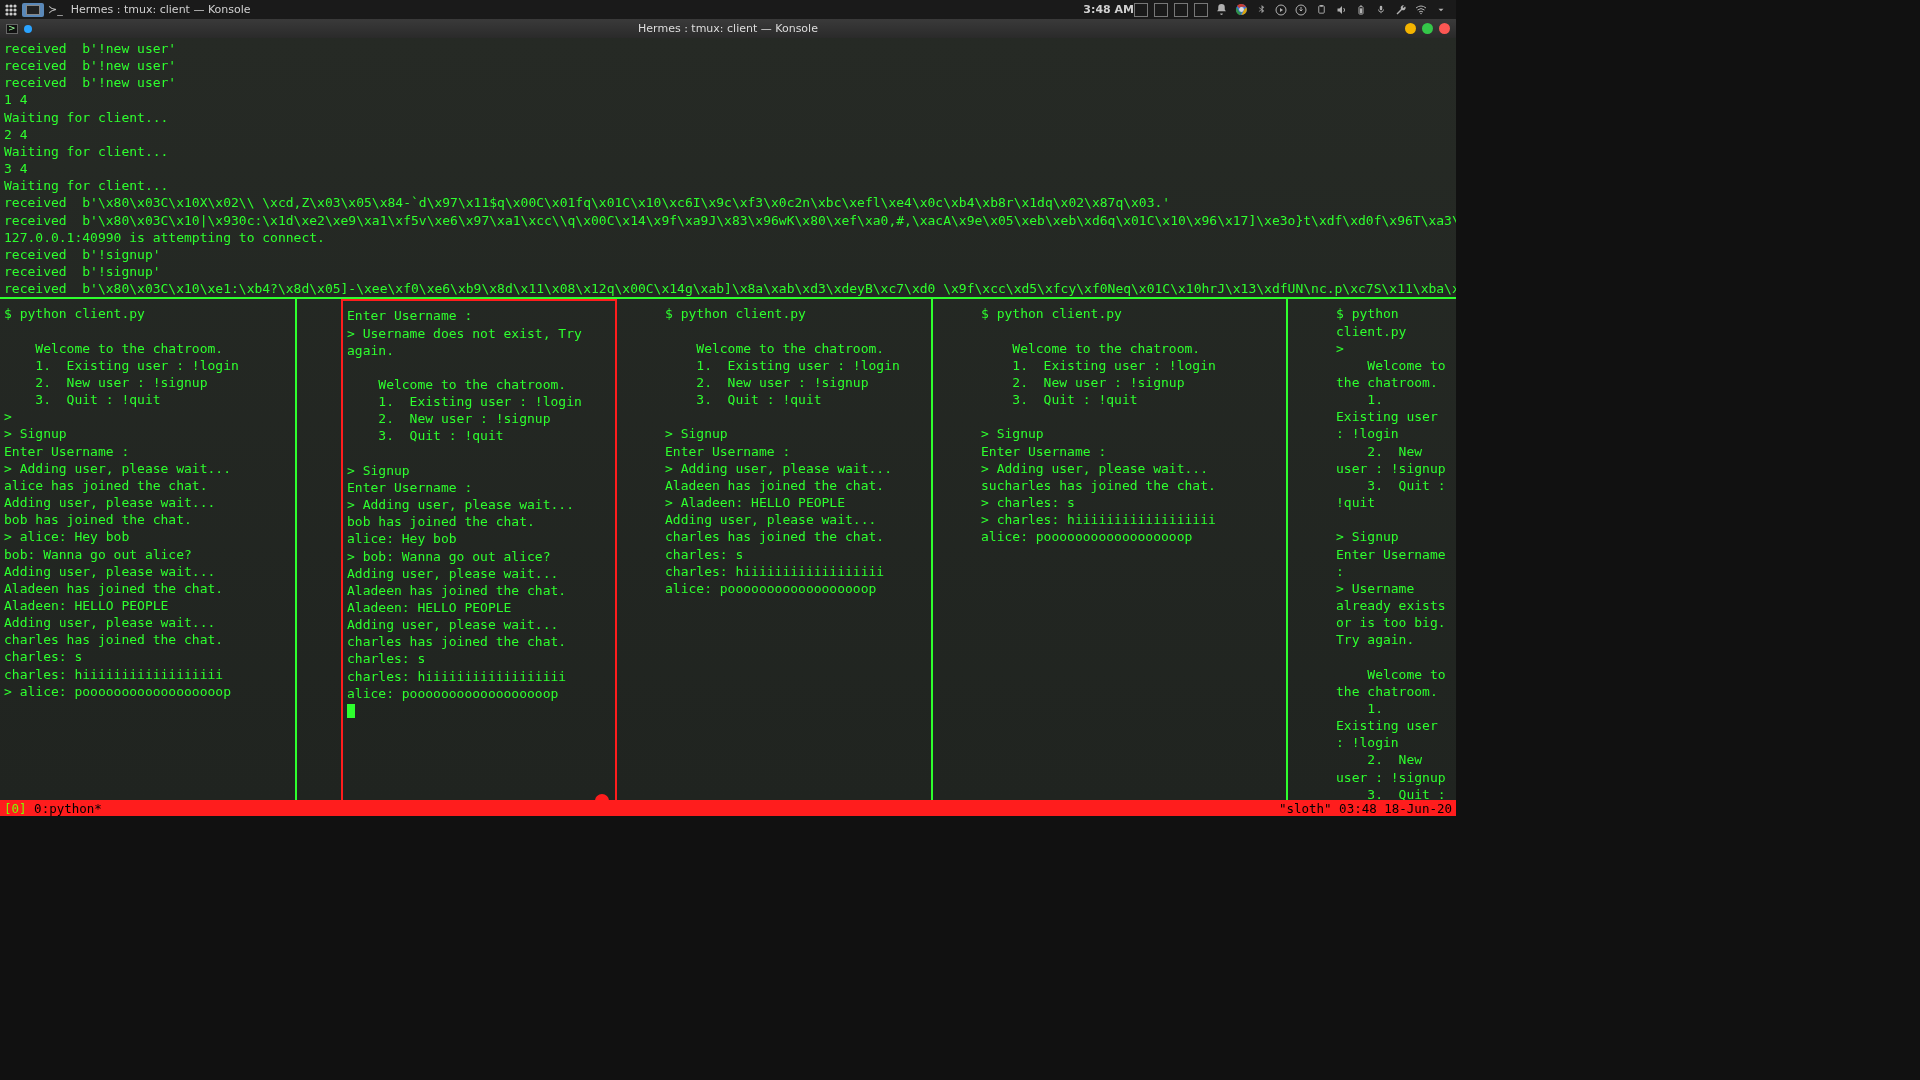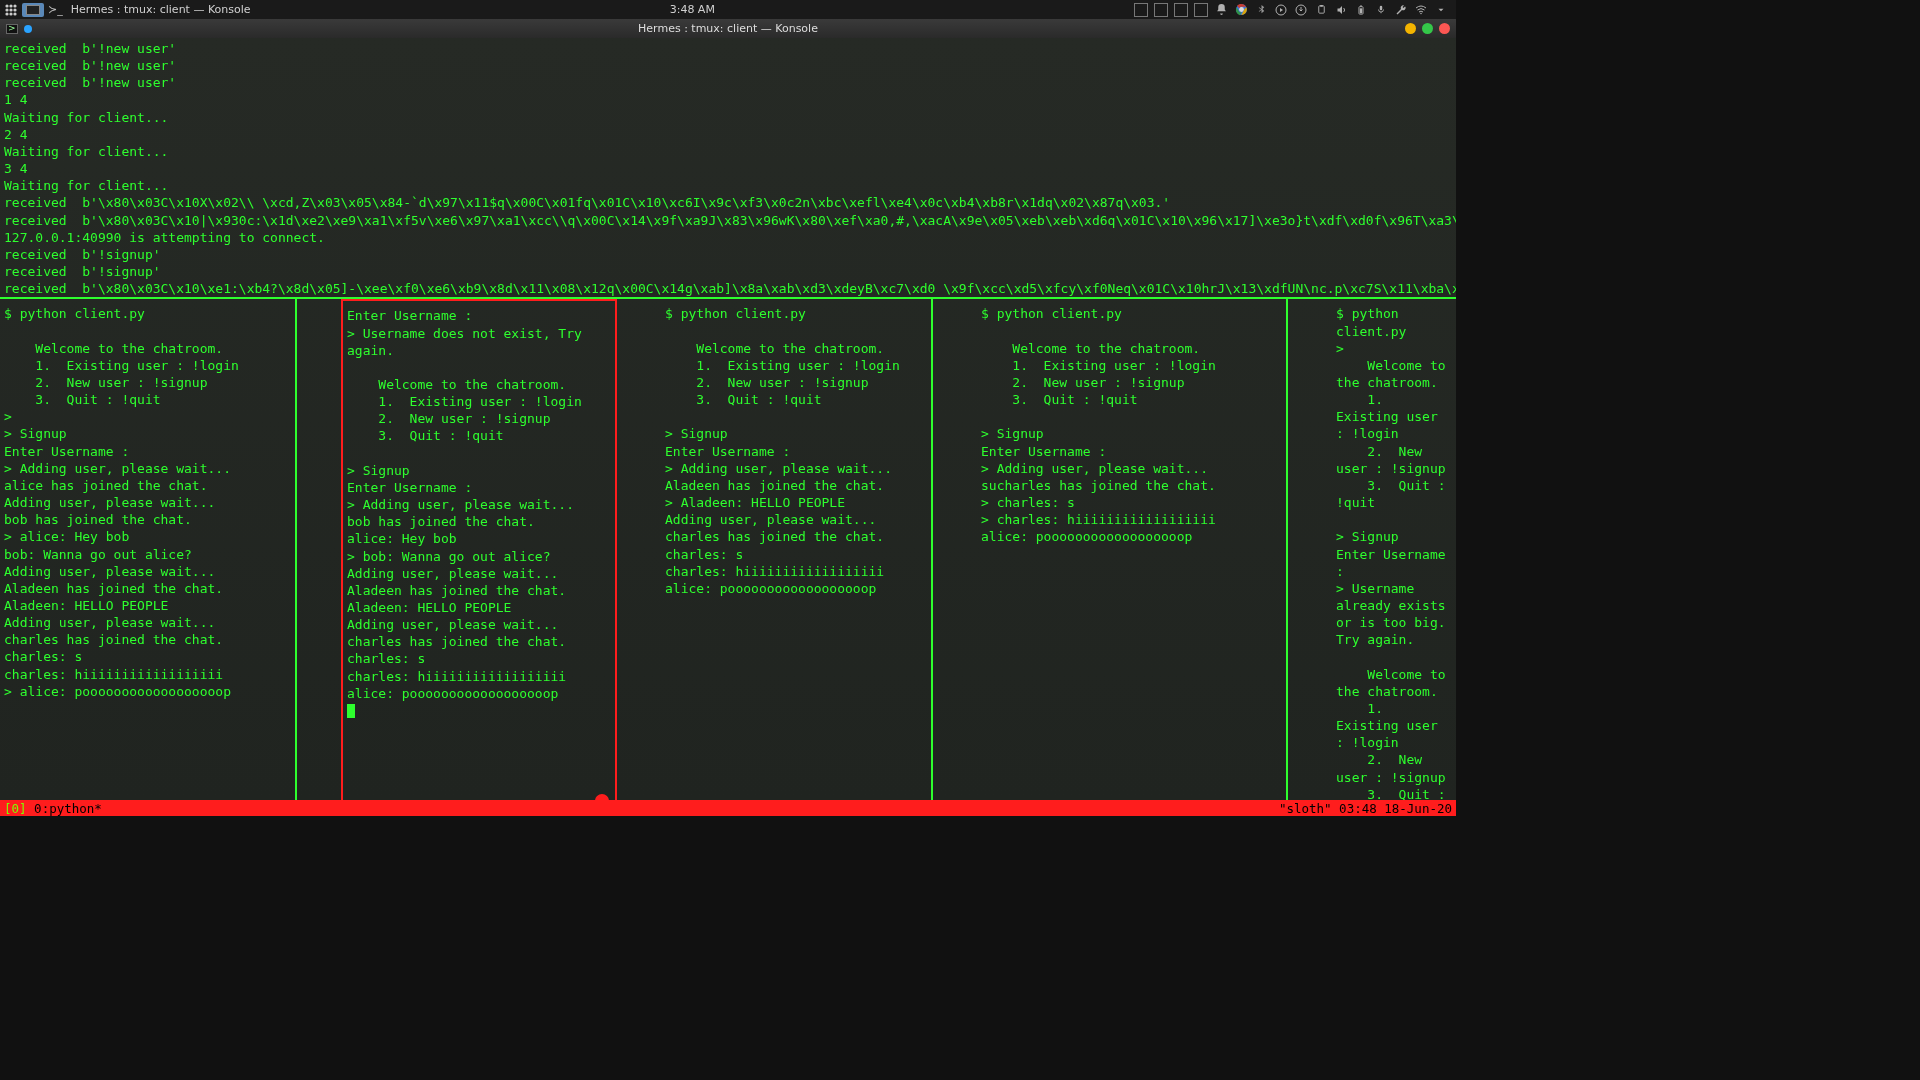--- a/index.html
+++ b/index.html
@@ -16,21 +16,21 @@
   .sysbar {
     height: 19px;
     background: #1a1a1a;
     display: flex;
     align-items: center;
     color: #d0d0d0;
     font-family: "DejaVu Sans", sans-serif;
     font-size: 11px;
   }
   .sysbar .left { display: flex; align-items: center; gap: 4px; padding-left: 4px; }
-  .sysbar .center { flex: 1; text-align: center; font-weight: normal; }
+  .sysbar .center { flex: 1; text-align: right; font-weight: bold; }
   .sysbar .right { display: flex; align-items: center; gap: 6px; padding-right: 8px; }
   .sysbar .icon { width: 14px; height: 14px; display: inline-flex; align-items: center; justify-content: center; }
   .sysbar .konsole-icon { width: 14px; height: 10px; background: #222; border: 1px solid #888; display:inline-block; }
   .sysbar .rect { width: 14px; height: 14px; border: 1px solid #888; display:inline-block; }
   .sysbar .tasktitle { margin-left: 4px; }
 
   
   .titlebar {
     height: 19px;
     background: linear-gradient(#3a3a3a, #2a2a2a);

